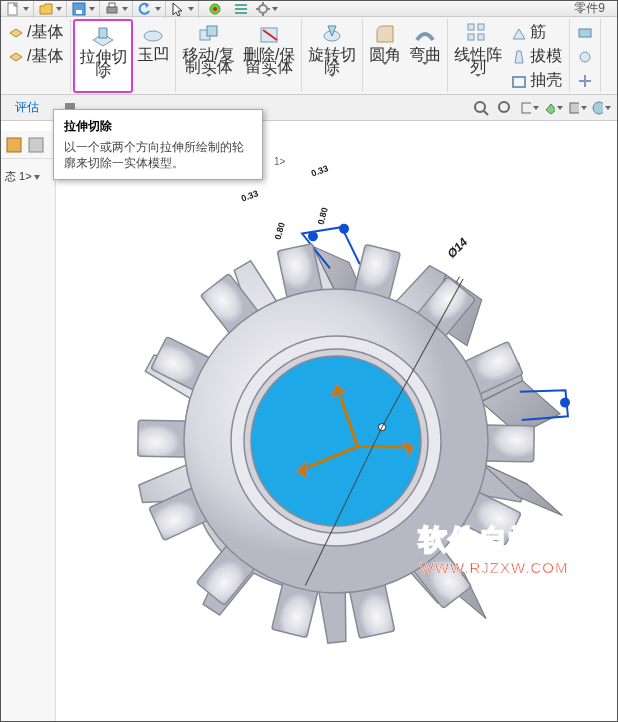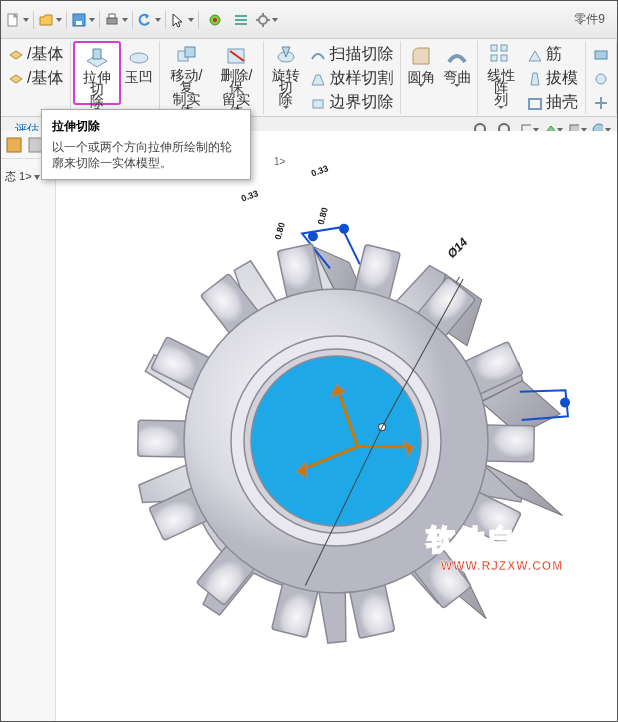--- a/index.html
+++ b/index.html
@@ -1,55 +1,55 @@
 <!DOCTYPE html>
 <html><head>
 <meta charset="utf-8">
 <style>
   * { box-sizing: border-box; margin: 0; padding: 0; font-family: "Microsoft YaHei", Arial, sans-serif; }
   body { width: 618px; height: 722px; background: #fff; overflow: hidden; position: relative; border:1px solid #555;}
   
-  .quick-toolbar { height: 38px; background: linear-gradient(#f7f7f7,#e8e8e8); border-bottom: 1px solid #ccc; display: flex; align-items: center; padding: 0 4px; gap: 2px; }
+  .quick-toolbar { height: 16px; background: linear-gradient(#f7f7f7,#e8e8e8); border-bottom: 1px solid #ccc; display: flex; align-items: center; padding: 0 4px; gap: 2px; }
   .qtb-btn { width: 24px; height: 22px; display: flex; align-items: center; justify-content: center; position: relative; border-radius: 2px; }
   .qtb-sep { width: 1px; height: 18px; background: #ccc; margin: 0 2px; }
   .dropdown-caret { width: 0; height: 0; border-left: 3px solid transparent; border-right: 3px solid transparent; border-top: 4px solid #666; margin-left: 2px; }
   .title-text { margin-left: auto; margin-right: 8px; font-size: 12px; color: #555; }
   
   .ribbon { height: 78px; background: #f5f5f5; border-bottom: 1px solid #ccc; display: flex; align-items: flex-start; padding: 2px 0; }
   .ribbon-group { display: flex; align-items: flex-start; border-right: 1px solid #d8d8d8; height: 100%; padding: 0 2px; }
-  .ribbon-btn { display: flex; flex-direction: column; align-items: center; justify-content: flex-start; padding: 2px 4px; height: 64px; font-size: 14px; color: #333; text-align: center; border-radius: 3px; position: relative; min-width: 36px; }
+  .ribbon-btn { display: flex; flex-direction: column; align-items: center; justify-content: flex-start; padding: 2px 4px; height: 74px; font-size: 16px; color: #333; text-align: center; border-radius: 3px; position: relative; min-width: 36px; }
   .ribbon-btn.selected { border: 2px solid #d63ed6; background: #fff; }
   .ribbon-btn .icon-box { width: 28px; height: 26px; display: flex; align-items: center; justify-content: center; margin-bottom: 2px; }
   .ribbon-btn .lbl { line-height: 12px; white-space: pre-line; }
   .ribbon-btn .mini-caret { width: 0; height: 0; border-left: 3px solid transparent; border-right: 3px solid transparent; border-top: 3px solid #666; margin-top: 1px; }
   .ribbon-stack { display: flex; flex-direction: column; gap: 1px; padding: 2px; }
   .ribbon-small { display: flex; align-items: center; gap: 3px; font-size: 16px; color: #333; height: 23px; padding: 0 3px; border-radius: 2px; white-space: nowrap;}
   .ribbon-small .small-icon { width: 16px; height: 16px; display: flex; align-items: center; justify-content: center; }
   
   .tab-bar { height: 26px; background: #f0f0f0; display: flex; align-items: center; padding-left: 6px; border-bottom: 1px solid #ccc; position: relative; gap: 12px; }
   .tab { font-size: 12px; color: #0066cc; padding: 4px 8px; }
   .view-tools { position: absolute; right: 6px; display: flex; gap: 4px; align-items: center; }
   .vt-btn { width: 20px; height: 20px; display:flex; align-items:center; justify-content:center; }
   
   .canvas-area { position: absolute; top: 130px; bottom: 0; left: 0; right: 0; background: #fff; }
   .left-panel { position: absolute; left: 0; top: 0; width: 55px; height: 100%; background: #f7f7f7; border-right: 1px solid #ddd; }
   .panel-tabs { height: 28px; border-bottom: 1px solid #ddd; display: flex; align-items: center; padding: 0 4px; gap: 4px; }
   .panel-icon { width: 18px; height: 18px; }
   .panel-list { font-size: 11px; color: #333; padding: 4px; }
   .panel-item { display: flex; align-items: center; margin-top: 6px; }
   
-  .tooltip { position: absolute; left: 40px; top: 108px; width: 210px; background: #fff; border: 1px solid #aaa; box-shadow: 2px 2px 6px rgba(0,0,0,0.3); padding: 8px 10px; font-size: 12px; z-index: 20; }
+  .tooltip { position: absolute; left: 52px; top: 108px; width: 210px; background: #fff; border: 1px solid #aaa; box-shadow: 2px 2px 6px rgba(0,0,0,0.3); padding: 8px 10px; font-size: 12px; z-index: 20; }
   .tooltip .tt-title { font-weight: bold; margin-bottom: 4px; }
   .tooltip .tt-body { line-height: 16px; color: #444; }
   
   .viewport { position: absolute; left: 55px; top: 0; right: 0; bottom: 0; overflow: hidden; }
   .gear-svg { position: absolute; left: 30px; top: 40px; }
-  .watermark { position: absolute; right: 40px; top: 390px; z-index: 10; text-align:center; }
+  .watermark { position: absolute; right: 48px; top: 390px; z-index: 10; text-align:center; }
   .watermark .wm1 { font-size: 28px; font-weight: bold; color: #0068d8; -webkit-text-stroke: 2px #fff; letter-spacing: 2px; }
-  .watermark .wm2 { font-size: 12px; font-weight: bold; color: #e04020; letter-spacing: 1px; -webkit-text-stroke: 0.5px #fff;}
+  .watermark .wm2 { font-size: 15px; font-weight: normal; color: #e04020; letter-spacing: 1px; -webkit-text-stroke: 0.5px #fff;}
   
   .dim-label { position: absolute; font-size: 9px; font-weight: bold; color: #222; }
   .axis-label { position: absolute; font-size: 10px; color: #888; }
 </style>
 </head>
 <body>
 
 <div class="quick-toolbar">
   <div class="qtb-btn">
     <svg width="16" height="16">
@@ -195,46 +195,20 @@
     <div class="ribbon-btn">
       <span class="icon-box">
           <svg width="24" height="24">
             <ellipse cx="12" cy="14" rx="8" ry="5" fill="#d8e8f0" stroke="#7a9ab8"></ellipse>
             <path d="M8 4 L16 4 L12 14 Z" fill="#b8d8e8" stroke="#5a8aa8"></path>
           </svg>
         </span>
       <span class="lbl">旋转切
 除</span>
       <span class="mini-caret"></span>
-    </div>
-    <div class="ribbon-stack">
-      <div class="ribbon-small">
-          <span class="small-icon">
-            <svg width="16" height="16">
-              <path d="M2 12 Q8 2 14 12" fill="none" stroke="#7a9ab8" stroke-width="2"></path>
-            </svg>
-          </span>
-          <span>扫描切除</span>
-        </div>
-      <div class="ribbon-small">
-          <span class="small-icon">
-            <svg width="16" height="16">
-              <path d="M2 14 L6 4 L10 4 L14 14 Z" fill="#d8e8f0" stroke="#7a9ab8"></path>
-            </svg>
-          </span>
-          <span>放样切割</span>
-        </div>
-      <div class="ribbon-small">
-          <span class="small-icon">
-            <svg width="16" height="16">
-              <rect x="3" y="5" width="10" height="8" fill="#d8e8f0" stroke="#7a9ab8"></rect>
-            </svg>
-          </span>
-          <span>边界切除</span>
-        </div>
     </div>
   </div>
   <div class="ribbon-group">
     <div class="ribbon-btn">
       <span class="icon-box">
           <svg width="24" height="24">
             <path d="M4 20 L4 10 Q4 4 10 4 L20 4 L20 20 Z" fill="#e8d8c0" stroke="#b8985a"></path>
           </svg>
         </span>
       <span class="lbl">圆角</span>

